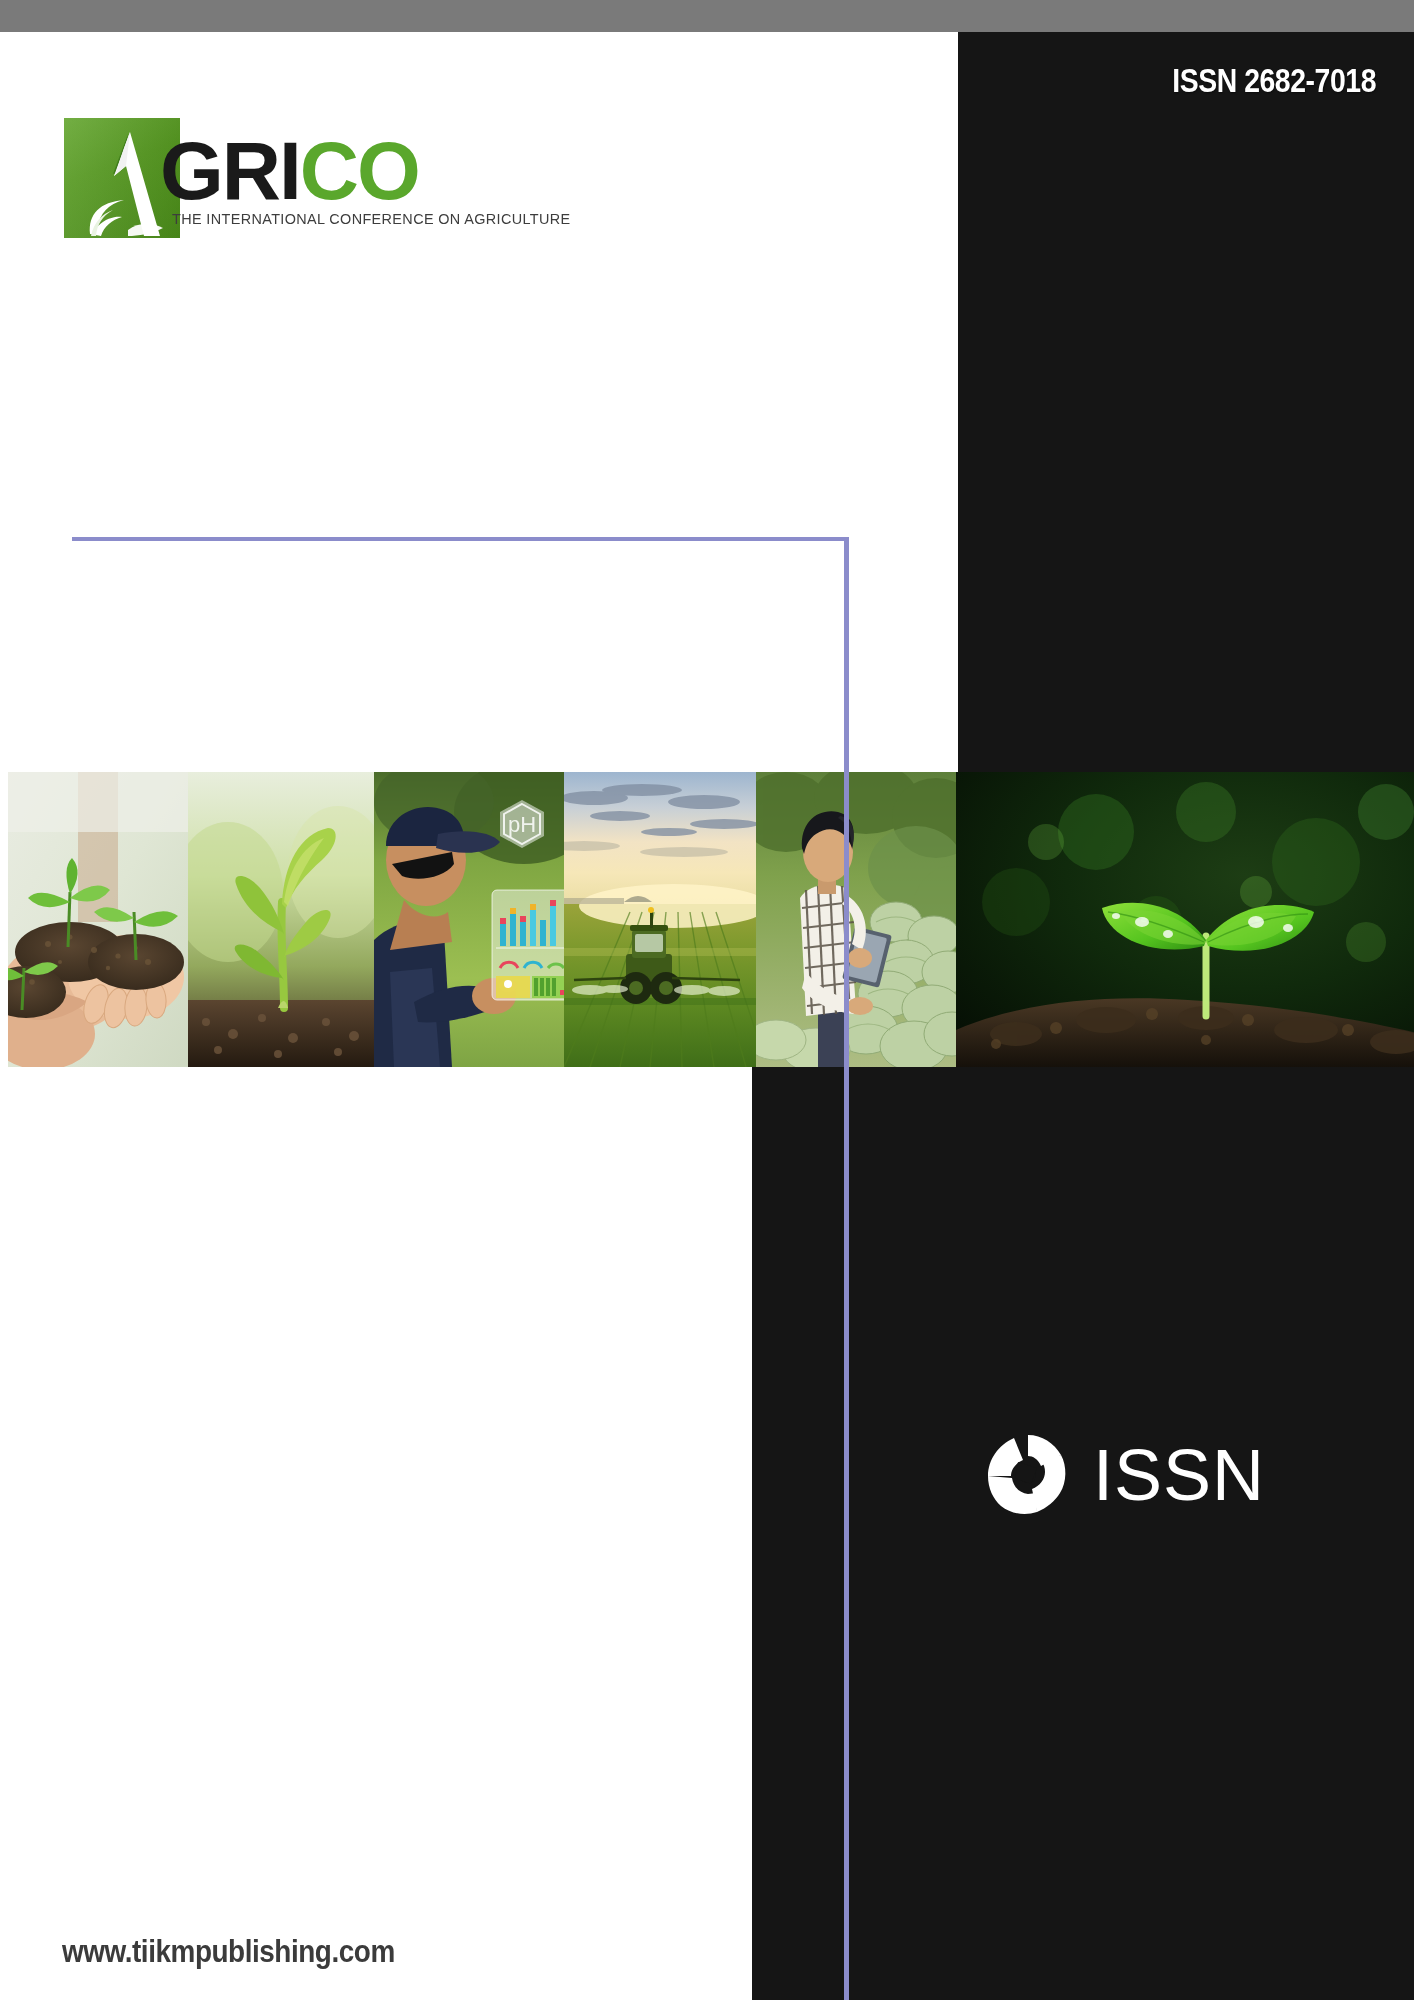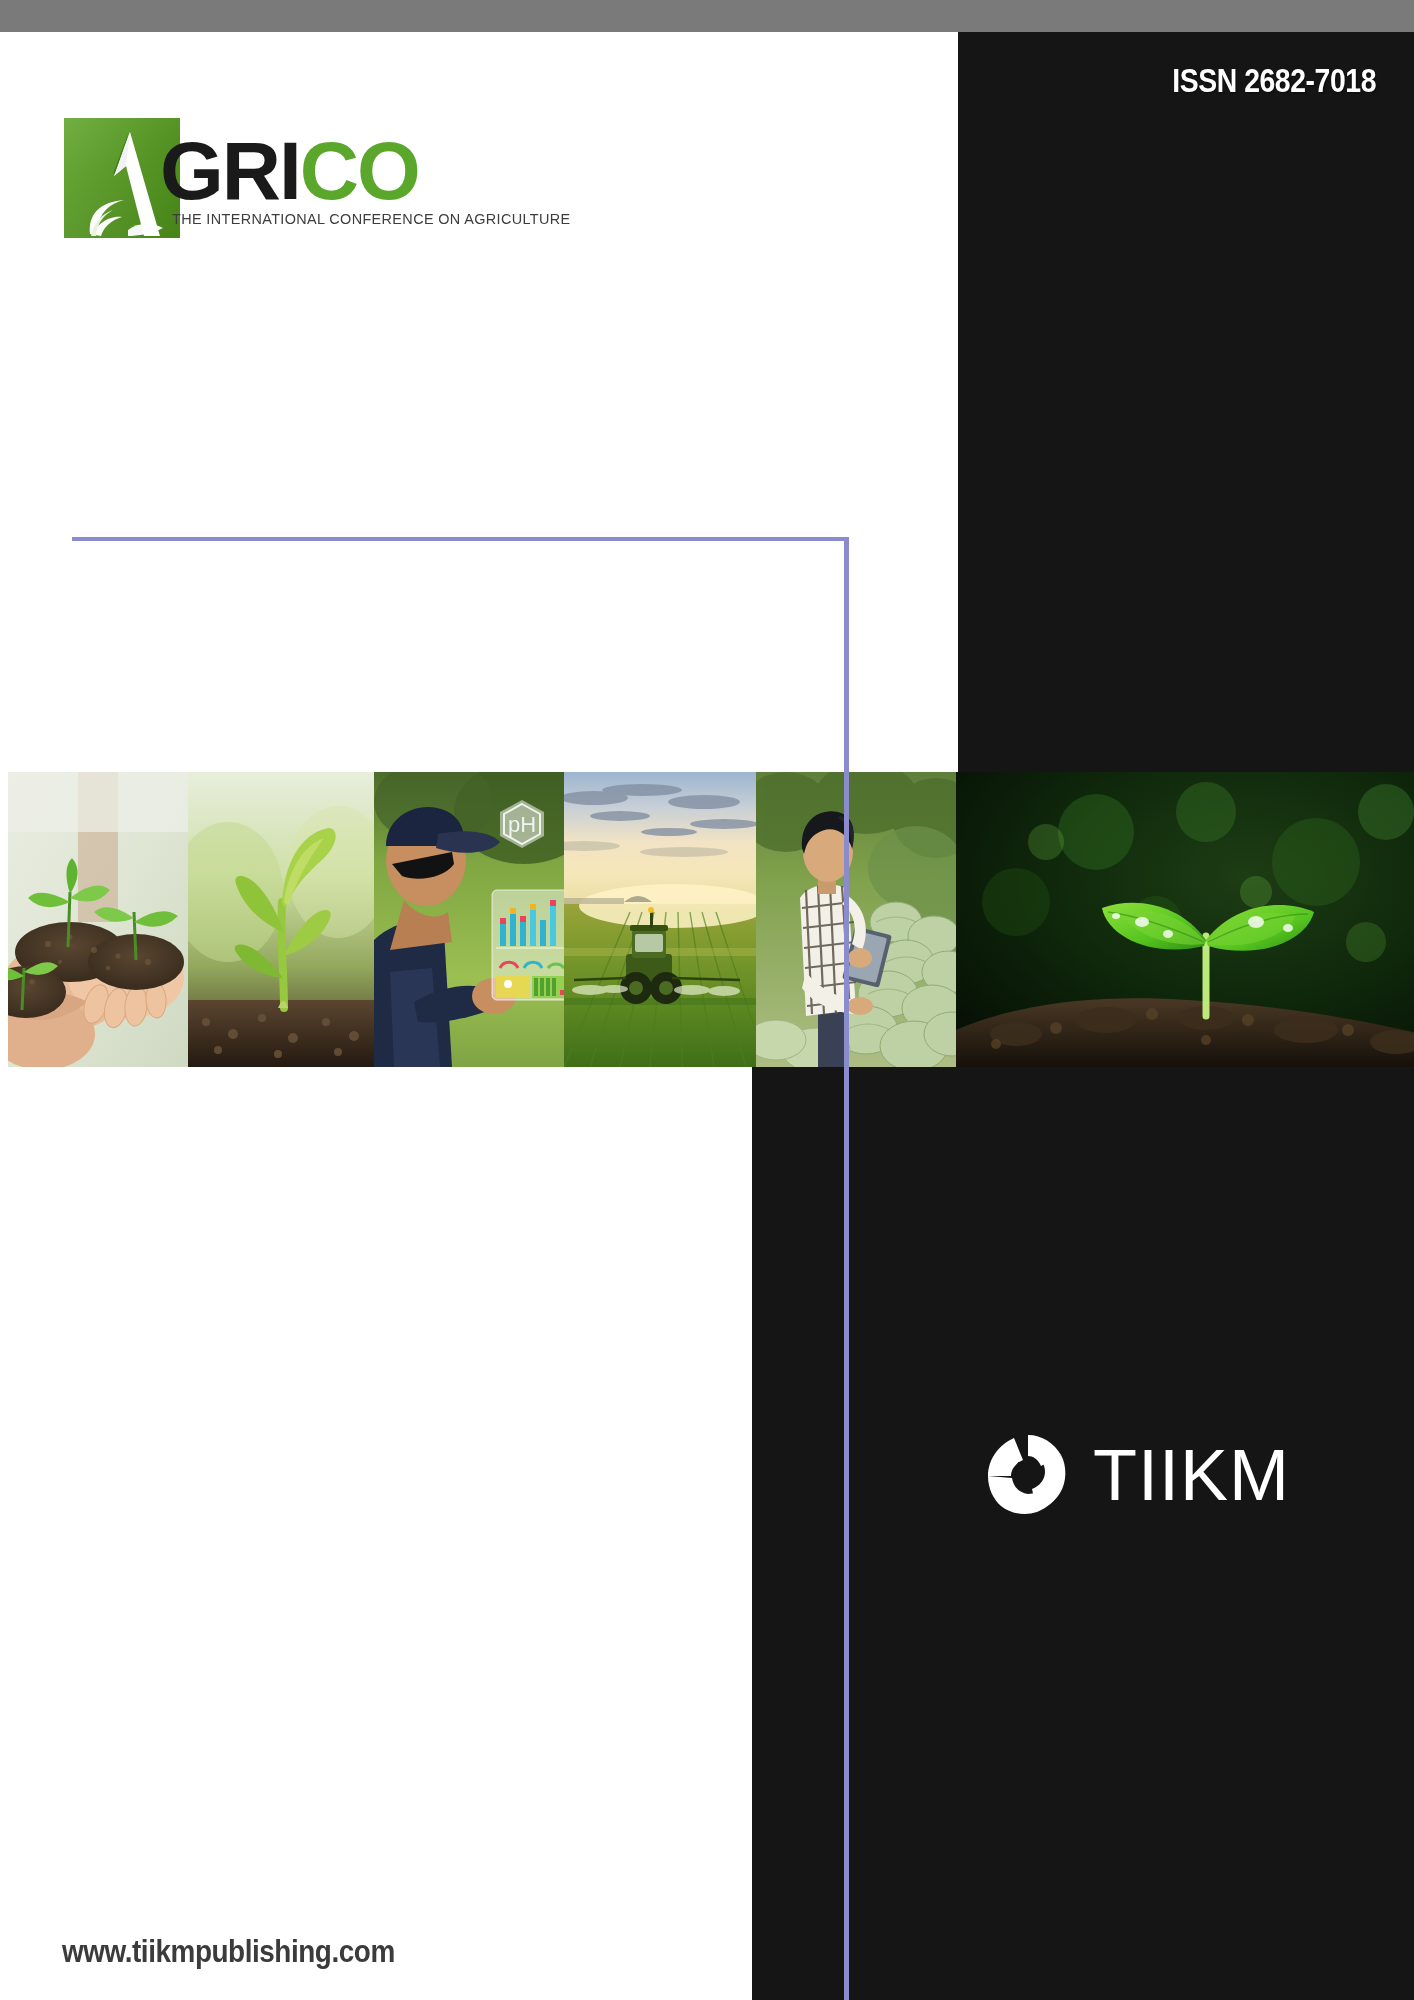--- a/index.html
+++ b/index.html
@@ -588,18 +588,18 @@
 
   <div class="tiikm">
     <svg width="86" height="86" viewBox="0 0 86 86">
       <path d="M43 3 C57 3 69 11 76 23 L56 34 C53 27 48 24 43 24 Z" fill="#ffffff"></path>
       <path d="M76 23 C82 34 82 50 75 61 C70 69 62 76 52 80 L47 57 C55 54 60 47 60 40 C60 36 59 32 56 29 Z" fill="#ffffff"></path>
       <path d="M52 80 C40 84 26 82 16 74 C8 67 3 56 3 44 L27 46 C28 54 34 61 43 62 C46 62 49 61 51 60 Z" fill="#ffffff"></path>
       <path d="M3 44 C3 28 13 13 29 6 L38 28 C31 31 26 37 26 44 Z" fill="#ffffff"></path>
       <circle cx="43" cy="43" r="8" fill="#151515"></circle>
       <path d="M33 30 L52 36 L46 52 L30 46 Z" fill="#151515"></path>
     </svg>
-    <span class="tiikm-word">TIIKM</span>
+    <span class="tiikm-word">ISSN</span>
   </div>
 
   <div class="website">www.tiikmpublishing.com</div>
 
 </div>
 
 </body></html>

